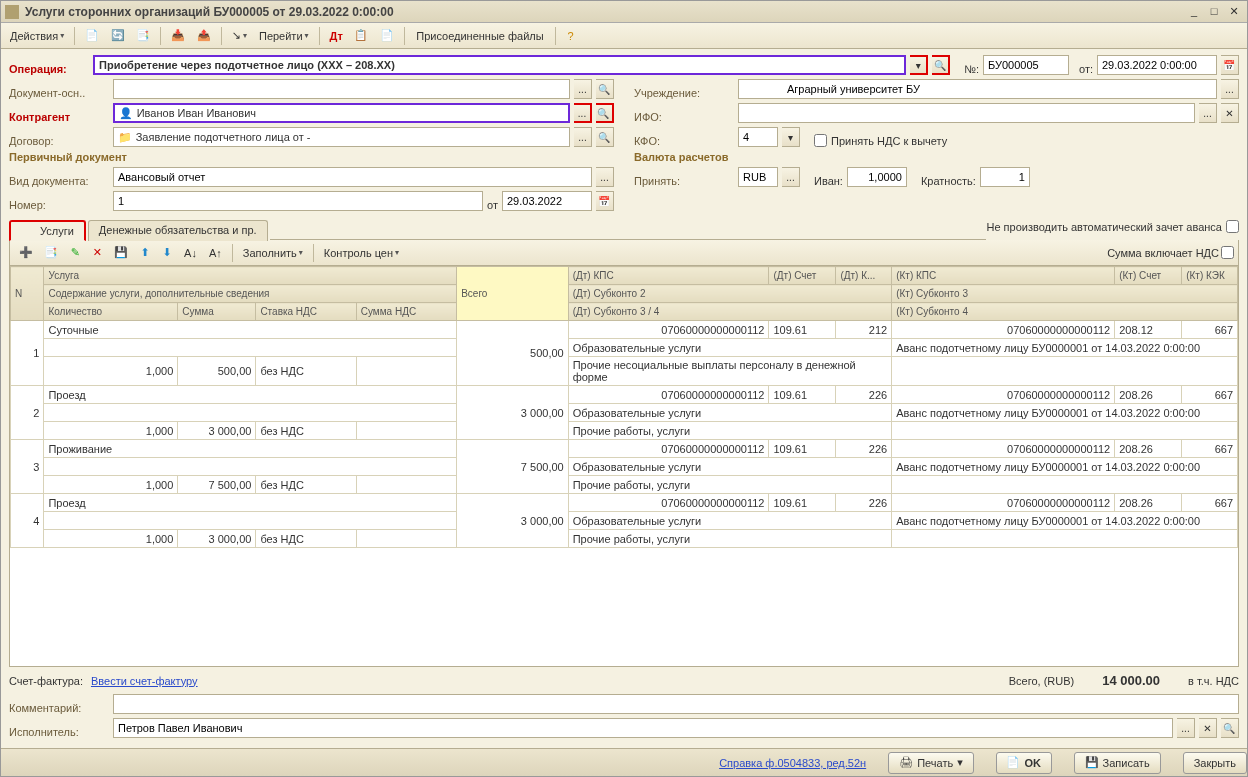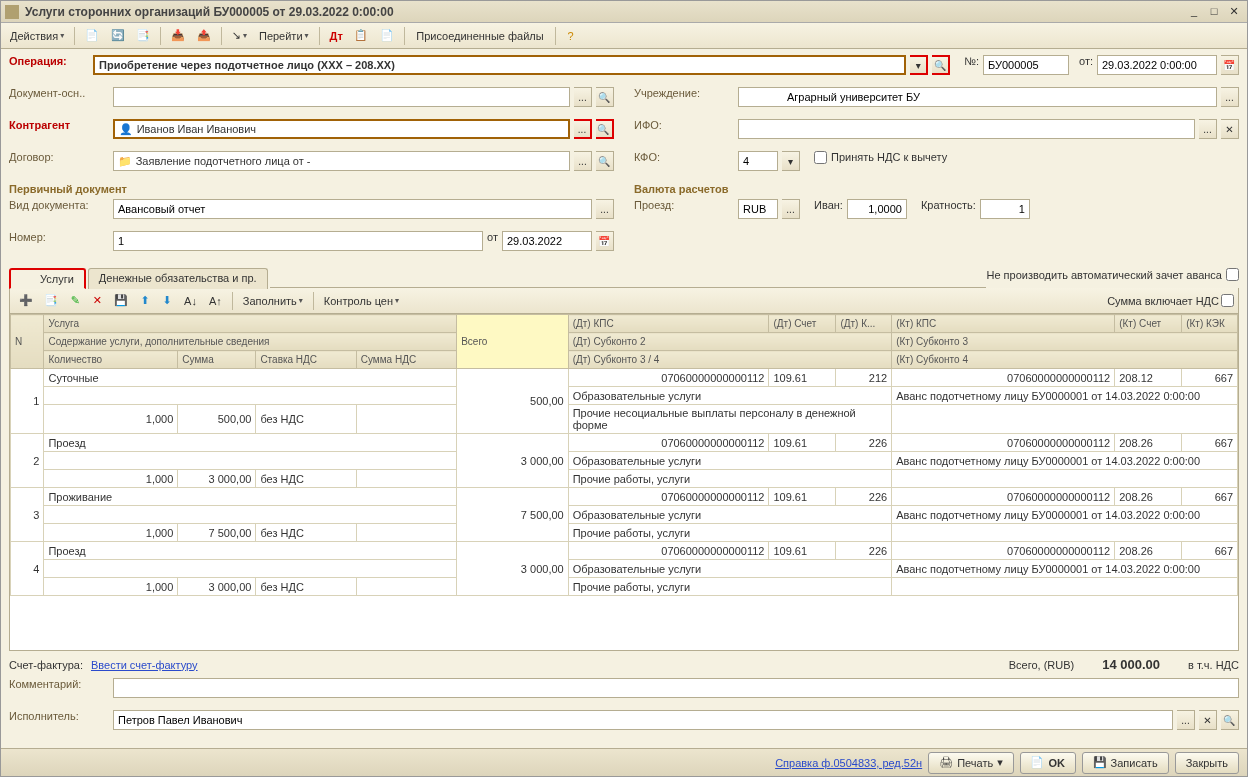--- a/index.html
+++ b/index.html
@@ -8,46 +8,46 @@
 .titlebar { background: linear-gradient(#e8e2cc, #ddd5bb); border-bottom: 1px solid #aaa; height: 22px; display: flex; align-items: center; padding: 0 4px; }
 .titlebar .tb-icon { width: 14px; height: 14px; margin-right: 6px; background: #b0a070; }
 .titlebar .title { flex: 1; font-weight: bold; font-size: 12px; color: #444; }
 .titlebar .win-btn { width: 18px; height: 16px; margin-left: 2px; text-align: center; line-height: 14px; cursor: pointer; font-family: Arial; }
 .toolbar { background: linear-gradient(#f7f3e3, #ece5ce); border-bottom: 1px solid #b5ad91; height: 26px; display: flex; align-items: center; padding: 0 4px; gap: 2px; }
 .tbtn { height: 20px; min-width: 20px; padding: 0 4px; display: inline-flex; align-items: center; justify-content: center; cursor: pointer; border: 1px solid transparent; border-radius: 2px; }
 .tbtn .arr { font-size: 8px; margin-left: 2px; color: #555; }
 .tsep { width: 1px; height: 18px; background: #c0b89c; margin: 0 3px; }
 .tlink { color: #333; padding: 0 6px; cursor: pointer; }
 .content { flex: 1; padding: 6px 8px; display: flex; flex-direction: column; overflow: hidden; }
-.row { display: flex; align-items: flex-start; margin-bottom: 12px; gap: 4px; }
+.row { display: flex; align-items: flex-end; margin-bottom: 4px; gap: 4px; }
 .lbl { width: 100px; color: #6a5a3a; }
 .lbl-red { color: #b00; font-weight: bold; }
 .field { height: 20px; border: 1px solid #b5ad91; background: #fff; padding: 0 4px; display: flex; align-items: center; }
-.field.red { border: 2px solid #a16207; }
+.field.red { border: 2px solid #6d28d9; }
 input.inp { border: none; outline: none; width: 100%; font-size: 11px; background: transparent; }
 .fbtn { width: 18px; height: 20px; border: 1px solid #b5ad91; border-left: none; background: linear-gradient(#f7f3e3,#e8e0c8); display: inline-flex; align-items: center; justify-content: center; cursor: pointer; font-size: 10px; }
 .two-col { display: flex; gap: 20px; }
 .col { flex: 1; }
 .col-r { flex: 1; }
 .section-title { color: #8a6a2a; font-weight: bold; margin: 4px 0; }
 .tabs { display: flex; border-bottom: 1px solid #b5ad91; margin-top: 4px; }
 .tab { padding: 3px 10px; border: 1px solid #b5ad91; border-bottom: none; background: #ece5ce; margin-right: 2px; cursor: pointer; border-radius: 3px 3px 0 0; position: relative; top: 1px; }
 .tab.active { background: #f5f1e1; border-bottom: 1px solid #f5f1e1; padding-left: 29px; }
 .tab.hl { border: 2px solid #d00; border-bottom: 1px solid #f5f1e1; }
 .grid-toolbar { background: linear-gradient(#f7f3e3,#ece5ce); border: 1px solid #b5ad91; border-top: none; height: 26px; display: flex; align-items: center; padding: 0 4px; gap: 2px; }
 .grid-wrap { flex: 1; border: 1px solid #b5ad91; border-top: none; background: #fff; overflow: auto; }
 table.grid { border-collapse: collapse; width: 100%; table-layout: fixed; }
 .grid th { background: linear-gradient(#f0ead2,#e4dcc0); border: 1px solid #c5bda1; padding: 2px 4px; font-weight: normal; text-align: left; font-size: 10px; color: #555; height: 18px; }
 .grid td { border: 1px solid #d8d2b8; padding: 2px 4px; height: 18px; font-size: 11px; vertical-align: middle; }
 .grid td.num { text-align: right; }
 .grid td.sel { background: #d6e9ca; }
 .grid tr.datarow td { background: #fff; }
 .footer-row { display: flex; align-items: center; padding: 6px 0; gap: 8px; }
 .link { color: #2a4acb; text-decoration: underline; cursor: pointer; }
-.statusbar { background: linear-gradient(#ece5ce,#ddd5bb); border-top: 1px solid #b5ad91; height: 28px; display: flex; align-items: center; padding: 0 8px; gap: 6px; justify-content: flex-end; }
+.statusbar { background: linear-gradient(#ece5ce,#ddd5bb); border-top: 1px solid #b5ad91; height: 28px; display: flex; align-items: center; padding: 0 0; gap: 22px; justify-content: flex-end; }
 .sbtn { height: 22px; padding: 0 10px; border: 1px solid #999; background: linear-gradient(#fdfbf0,#e4dcc0); cursor: pointer; border-radius: 3px; display: inline-flex; align-items: center; gap: 4px; }
 .chk { width: 13px; height: 13px; }
 .flex-spacer { flex: 1; }
 .right-flag { margin-left: auto; display: flex; align-items: center; gap: 4px; }
 </style>
 </head>
 <body>
 
 <div class="window">
   <div class="titlebar">
@@ -175,21 +175,21 @@
           <span class="lbl">КФО:</span>
           <div class="field" style="width:40px;">
               <input class="inp" value="4" style="">
             </div>
           <span class="fbtn">▾</span>
           <input type="checkbox" class="chk" style="margin-left: 10px;">
           <span>Принять НДС к вычету</span>
         </div>
         <div class="section-title">Валюта расчетов</div>
         <div class="row">
-          <span class="lbl">Проезд:</span>
+          <span class="lbl">Принять:</span>
           <div class="field" style="width:40px;">
               <input class="inp" value="RUB" style="">
             </div>
           <span class="fbtn">...</span>
           <span style="margin-left:10px;">Иван:</span>
           <div class="field" style="width:60px;">
               <input class="inp" style="text-align: right;" value="1,0000">
             </div>
           <span style="margin-left:10px;">Кратность:</span>
           <div class="field" style="width:50px;">

